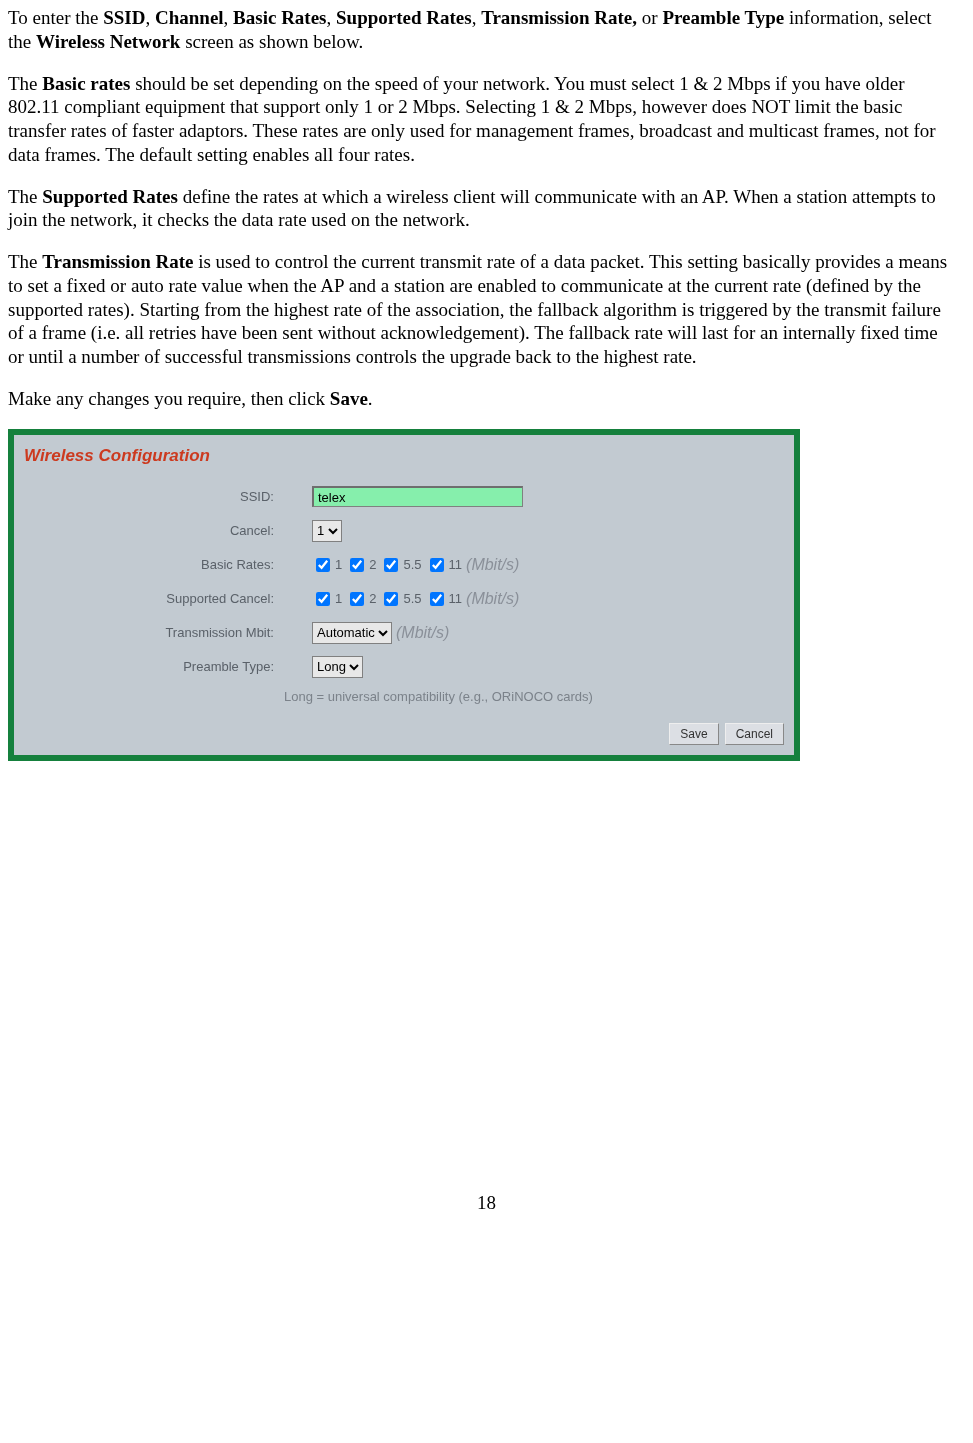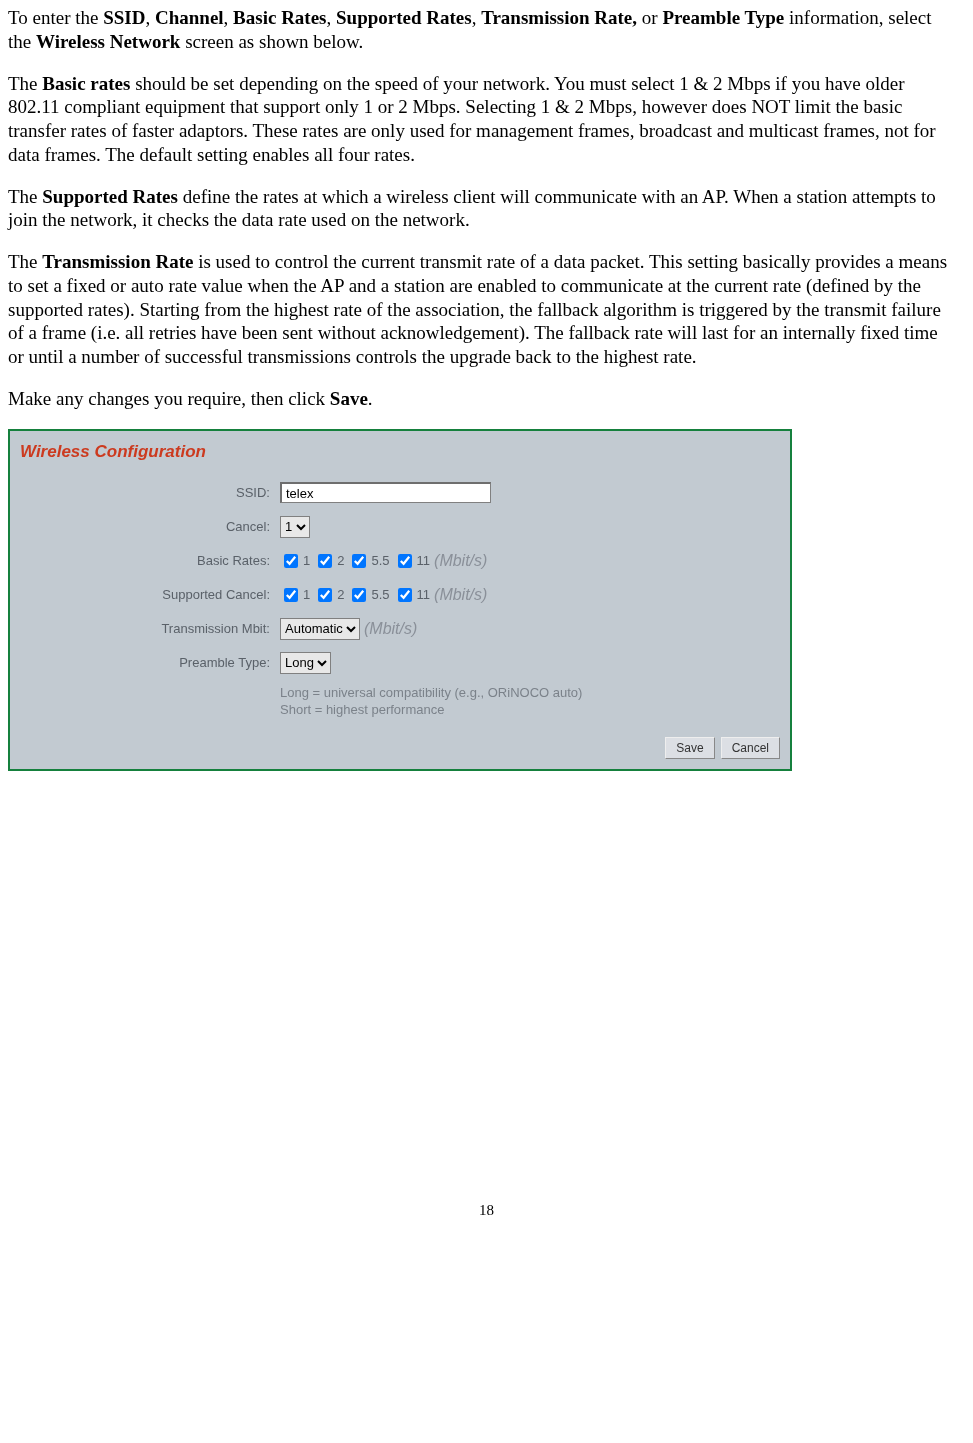--- a/index.html
+++ b/index.html
@@ -9,21 +9,21 @@
     margin: 0;
     padding: 6px 8px 20px 8px;
     width: 957px;
     line-height: 1.25;
   }
   .para { margin: 0 12px 18px 0; }
   .bold { font-weight: bold; }
   .panel {
     width: 780px;
     background: #c2cad1;
-    border: 2px solid #15803d;
+    border: 6px solid #15803d;
     font-family: Verdana, Arial, sans-serif;
     font-size: 13px;
     color: #4a4f55;
     padding-bottom: 4px;
     margin-top: 6px;
   }
   .panel-header {
     background: #c2cad1;
     padding: 10px 10px 14px 10px;
   }
@@ -36,40 +36,41 @@
   }
   .panel-body {
     padding: 4px 10px 12px 10px;
     color: #4a4f55;
   }
   .row {
     display: flex;
     align-items: center;
     margin-bottom: 8px;
     min-height: 26px;
+    gap: 28px;
   }
   .row-label {
     width: 250px;
     text-align: right;
     padding-right: 10px;
     color: #5a6169;
     font-size: 13px;
   }
   .row-field {
     display: flex;
     align-items: center;
     flex-wrap: wrap;
     gap: 4px;
     color: #5a6169;
   }
   .row-field input[type="text"] {
     font-family: Arial, sans-serif;
     font-size: 13px;
     padding: 0 4px;
-    background: #ffffff;
+    background: #86efac;
     border: 1px solid #808080;
     border-top: 2px solid #6e6e6e;
     border-left: 2px solid #6e6e6e;
     width: 200px;
     height: 18px;
   }
   .row-field select {
     font-family: Arial, sans-serif;
     font-size: 13px;
     background: #e8e8e8;
@@ -100,21 +101,21 @@
     color: #333;
     border: 1px solid #888;
     border-top-color: #eee;
     border-left-color: #eee;
     padding: 3px 10px;
     cursor: pointer;
   }
   .page-num {
     text-align: center;
     font-family: "Times New Roman", Times, serif;
-    font-size: 15px;
+    font-size: 19px;
     margin-top: 430px;
   }
 </style>
 </head>
 <body>
 
 <p class="para">
   <span>To enter the  </span><span class="bold">SSID</span><span>, </span><span class="bold">Channel</span><span>, </span><span class="bold">Basic Rates</span><span>, </span><span class="bold">Supported Rates</span><span>, </span><span class="bold">Transmission Rate,</span><span> or </span><span class="bold">Preamble Type</span><span> information, select the </span><span class="bold">Wireless Network</span><span> screen as shown below.</span>
 </p>
 
@@ -215,22 +216,21 @@
     <div class="row">
       <div class="row-label">Preamble Type:</div>
       <div class="row-field">
         <select>
           <option>Long</option>
         </select>
       </div>
     </div>
 
     <div class="hint-block">
-      <div>Long = universal compatibility (e.g., ORiNOCO auto)</div>
-      <div>Short = highest performance</div>
+      <div>Long = universal compatibility (e.g., ORiNOCO cards)</div>
     </div>
 
   </div>
 
   <div class="btn-row">
     <button class="btn">Save</button>
     <button class="btn">Cancel</button>
   </div>
 </div>
 

